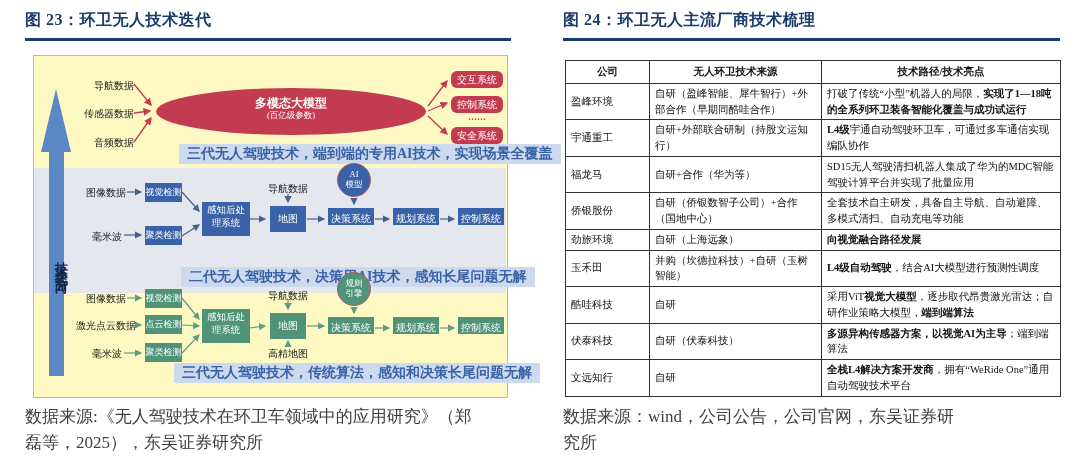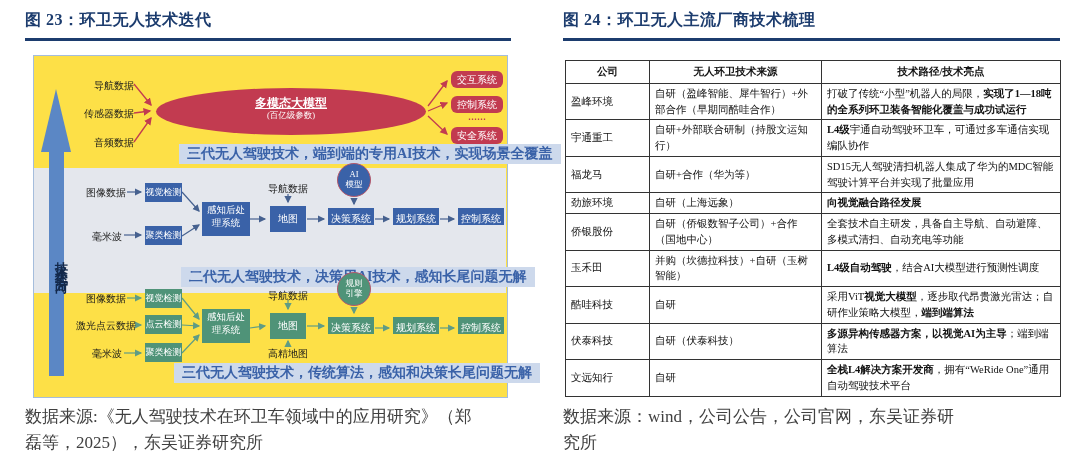--- a/index.html
+++ b/index.html
@@ -13,42 +13,42 @@
 
   
   .fig-title { font-size:16px; font-weight:bold; color:#1c3c6e; white-space:nowrap; letter-spacing:0.5px; }
   .t-left  { left:25px;  top:10px; }
   .t-right { left:563px; top:10px; }
   .rule { height:3px; border-top:2.5px solid #1c3c6e; border-bottom:1px solid #1c3c6e; }
   .r-left  { left:25px;  top:38px; width:486px; }
   .r-right { left:563px; top:38px; width:497px; }
 
   
-  .diagram { left:33px; top:55px; width:475px; height:343px; border:1.5px solid #a5bddc; background:#fde047; }
+  .diagram { left:33px; top:55px; width:475px; height:343px; border:1.5px solid #a5bddc; background:#fef9c3; }
   .diagram .abs { position:absolute; }
   .band2 { left:0; top:112px; width:472px; height:125px; background:#e4e7ed; }
   svg.wires { left:0; top:0; width:475px; height:343px; }
 
   
   .arrow-shaft { left:15px; top:95px; width:15px; height:225px; background:#5b87c5; }
   .arrow-head  { left:7px;  top:33px; width:0; height:0;
                  border-left:15px solid transparent; border-right:15px solid transparent;
                  border-bottom:63px solid #5b87c5; }
   .arrow-text  { left:9px; top:112px; width:27px; height:190px;
                  writing-mode:vertical-rl; text-orientation:upright;
                  font-size:13px; font-weight:bold; color:#13294b; letter-spacing:4px; text-align:center; }
 
   
   .lab { font-size:10px; color:#1a1a1a; white-space:nowrap; }
   .g3-in-0 { left:38px; top:23px; width:62px; text-align:right; }
   .g3-in-1 { left:30px; top:51px; width:70px; text-align:right; }
   .g3-in-2 { left:38px; top:80px; width:62px; text-align:right; }
   .g3-ellipse { left:122px; top:32px; width:270px; height:47px; border-radius:50%;
                 background:#c23b50; color:#fff; text-align:center; }
-  .g3-ellipse-t { font-size:12px; font-weight:bold; padding-top:9px; line-height:1.1;text-decoration:underline; }
+  .g3-ellipse-t { font-size:12px; font-weight:bold; padding-top:9px; line-height:1.1; }
   .g3-ellipse-s { font-size:8.5px; line-height:1.2; }
   .g3-out { left:417px; width:52px; height:17px; background:#c23b50; color:#fff;
             font-size:10px; line-height:17px; text-align:center; white-space:nowrap;border-radius:6px; }
   .g3-out-0 { top:15px; } .g3-out-1 { top:40px; } .g3-out-2 { top:71px; }
   .g3-dots { left:417px; top:57px; width:52px; height:12px; color:#c23b50; font-size:9px;
              font-weight:bold; line-height:12px; text-align:center; }
   .cap { background:#cdd9ec; color:#3a62a8; font-weight:bold; font-size:14px;
          padding:1px 8px; white-space:nowrap; }
   .g3-cap { left:145px; top:88px; }
 
@@ -238,30 +238,30 @@
         <td class="c-company">宇通重工</td>
         <td>自研+外部联合研制（持股文运知行）</td>
         <td><span class="seg-bold">L4级</span><span>宇通自动驾驶环卫车，可通过多车通信实现编队协作</span></td>
       </tr>
       <tr>
         <td class="c-company">福龙马</td>
         <td>自研+合作（华为等）</td>
         <td><span>SD15无人驾驶清扫机器人集成了华为的MDC智能驾驶计算平台并实现了批量应用</span></td>
       </tr>
       <tr>
+        <td class="c-company">侨银股份</td>
+        <td>自研（侨银数智子公司）+合作（国地中心）</td>
+        <td><span>全套技术自主研发，具备自主导航、自动避障、多模式清扫、自动充电等功能</span></td>
+      </tr>
+      <tr>
         <td class="c-company">劲旅环境</td>
         <td>自研（上海远象）</td>
         <td><span class="seg-bold">向视觉融合路径发展</span></td>
       </tr>
       <tr>
-        <td class="c-company">侨银股份</td>
-        <td>自研（侨银数智子公司）+合作（国地中心）</td>
-        <td><span>全套技术自主研发，具备自主导航、自动避障、多模式清扫、自动充电等功能</span></td>
-      </tr>
-      <tr>
         <td class="c-company">玉禾田</td>
         <td>并购（坎德拉科技）+自研（玉树智能）</td>
         <td><span class="seg-bold">L4级自动驾驶</span><span>，结合AI大模型进行预测性调度</span></td>
       </tr>
       <tr>
         <td class="c-company">酷哇科技</td>
         <td>自研</td>
         <td><span>采用ViT</span><span class="seg-bold">视觉大模型</span><span>，逐步取代昂贵激光雷达；自研作业策略大模型，</span><span class="seg-bold">端到端算法</span></td>
       </tr>
       <tr>

